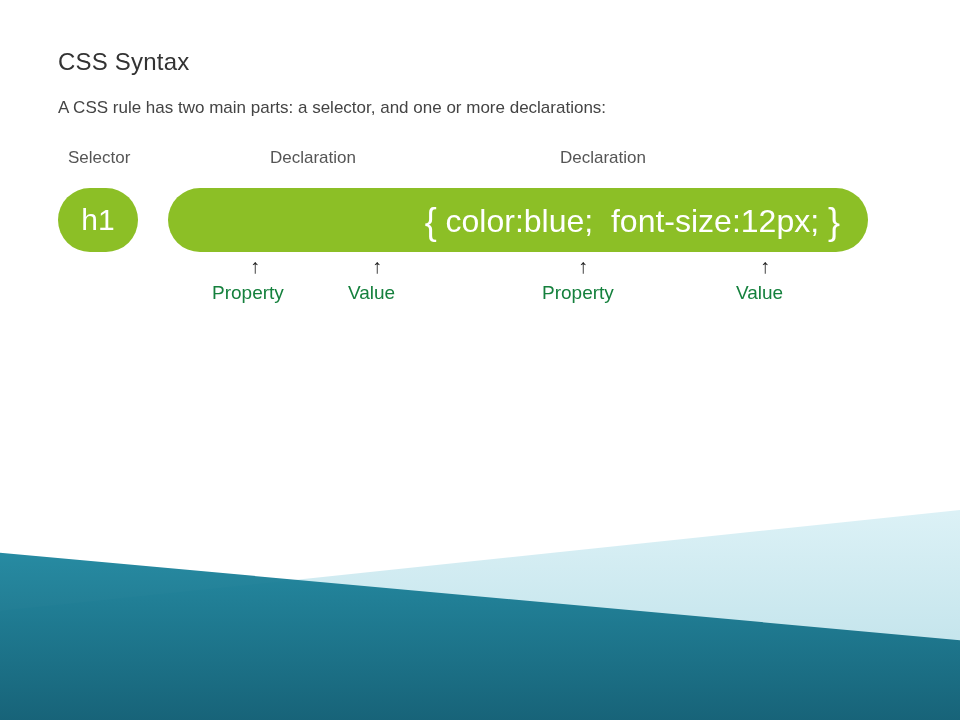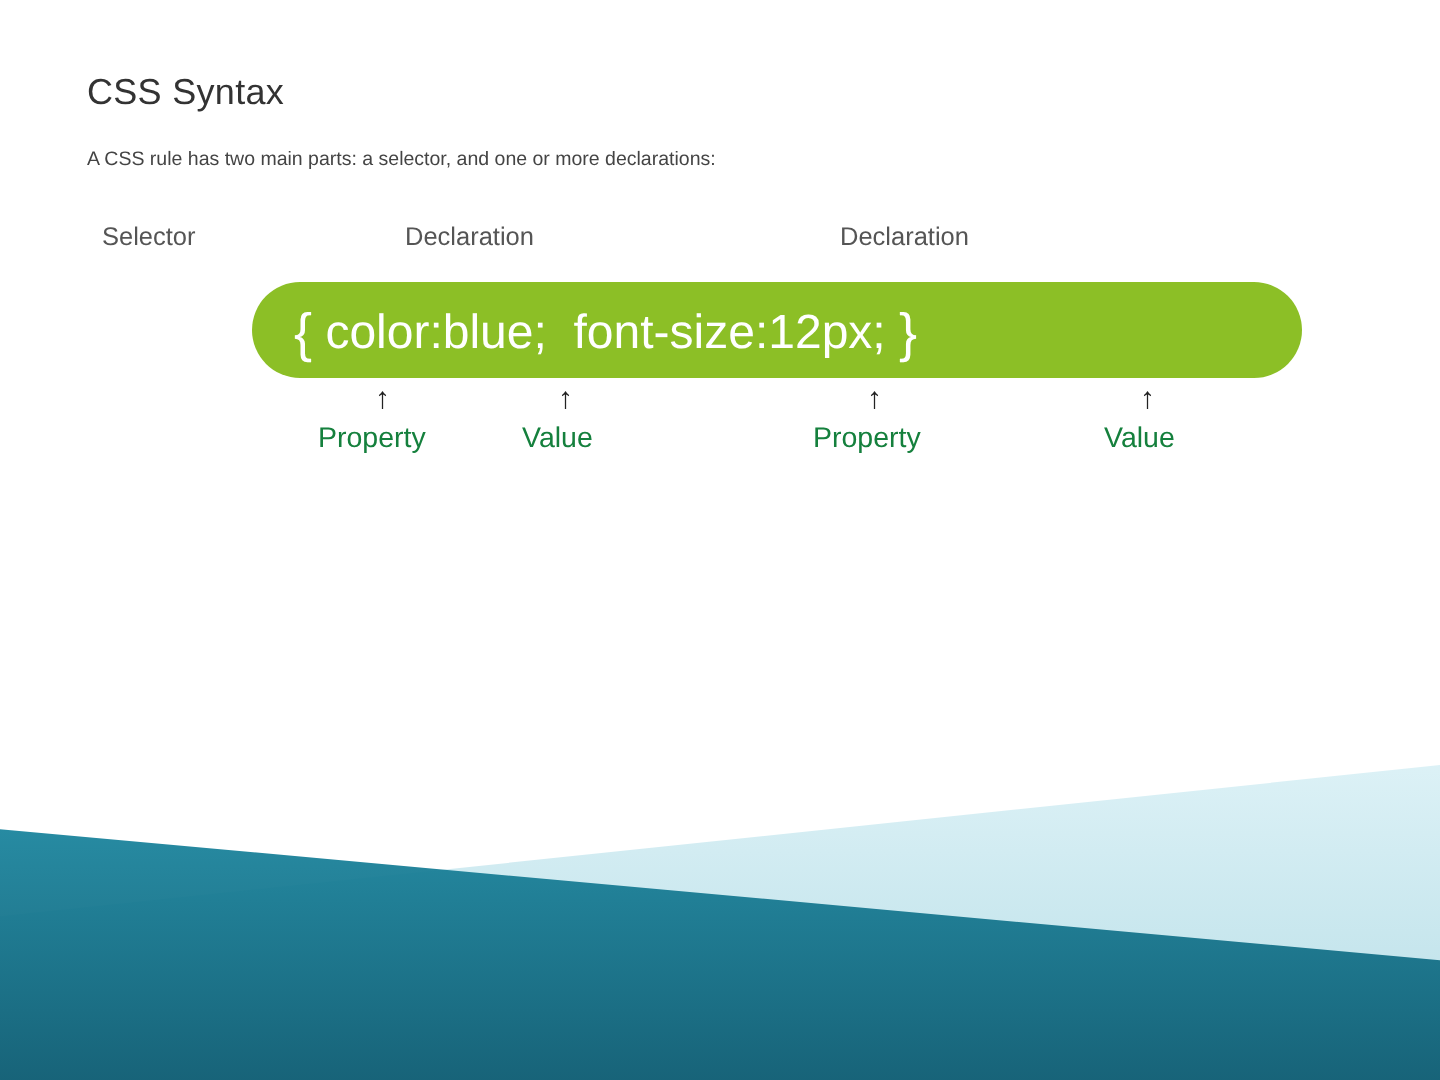--- a/index.html
+++ b/index.html
@@ -23,21 +23,21 @@
     left: 58px;
     top: 48px;
     font-size: 24px;
     color: #333;
     letter-spacing: 0.2px;
   }
   .subtitle {
     position: absolute;
     left: 58px;
     top: 98px;
-    font-size: 13px;
+    font-size: 17px;
     color: #444;
   }
   .top-label {
     position: absolute;
     top: 148px;
     font-size: 17px;
     color: #555;
   }
   .lbl-selector { left: 68px; }
   .lbl-decl1   { left: 270px; }
@@ -64,20 +64,21 @@
     width: 700px;
     height: 64px;
     background: #8cbf26;
     border-radius: 40px;
     color: #fff;
     font-size: 32px;
     line-height: 64px;
     padding: 0 28px;
     box-sizing: border-box;
     white-space: nowrap;
+    text-align: right;
   }
   .decl-pill span { display:inline-block; }
   .brace { font-size: 36px; position: relative; top: 2px; }
 
   .arrow {
     position: absolute;
     top: 256px;
     font-size: 20px;
     color: #222;
     line-height: 1;
@@ -112,20 +113,23 @@
 
 <div class="slide">
 
   <div class="title">CSS Syntax</div>
   <div class="subtitle">A CSS rule has two main parts: a selector, and one or more declarations:</div>
 
   <div class="top-label lbl-selector">Selector</div>
   <div class="top-label lbl-decl1">Declaration</div>
   <div class="top-label lbl-decl2">Declaration</div>
 
+  <div class="selector-pill">
+    <span>h1</span>
+  </div>
 
   <div class="decl-pill">
     <span class="brace">{</span>
     <span>color</span><span>:</span><span>blue</span><span>;</span>
     <span> </span>
     <span>font-size</span><span>:</span><span>12px</span><span>;</span>
     <span class="brace">}</span>
   </div>
 
   <div class="arrow" style="left:250px">↑</div>

